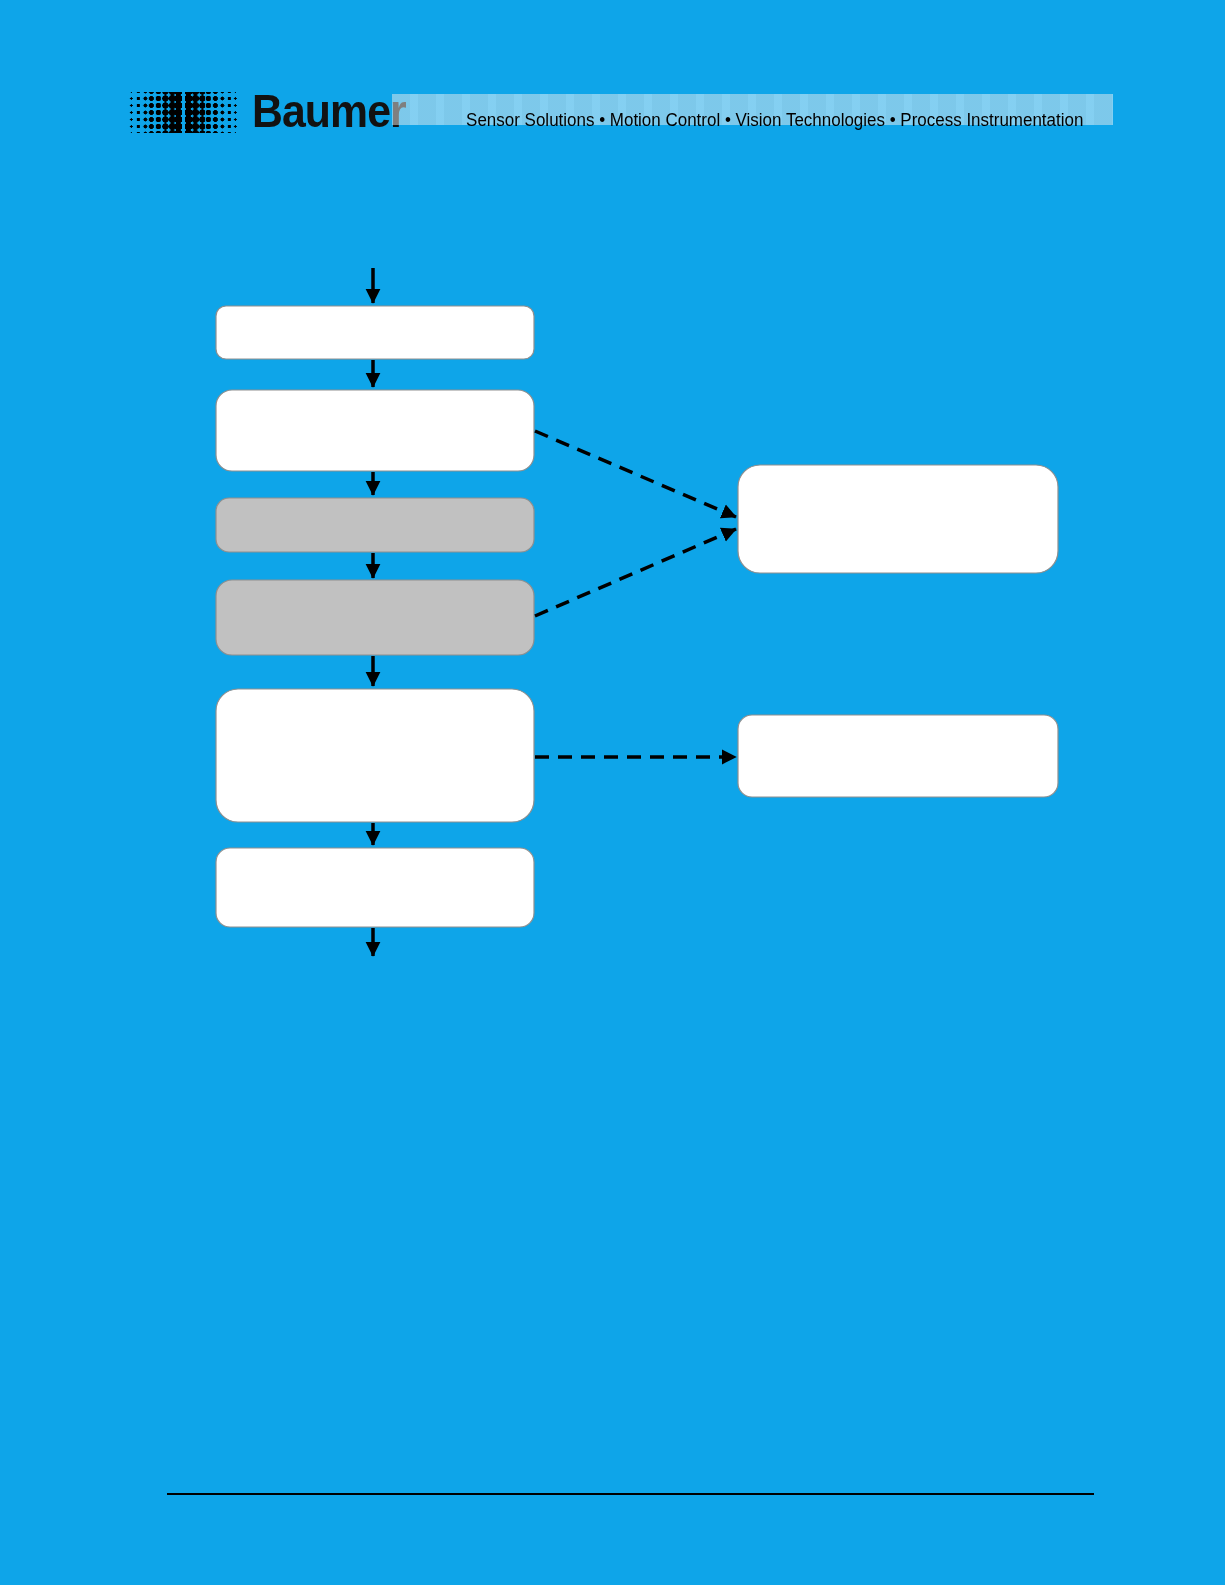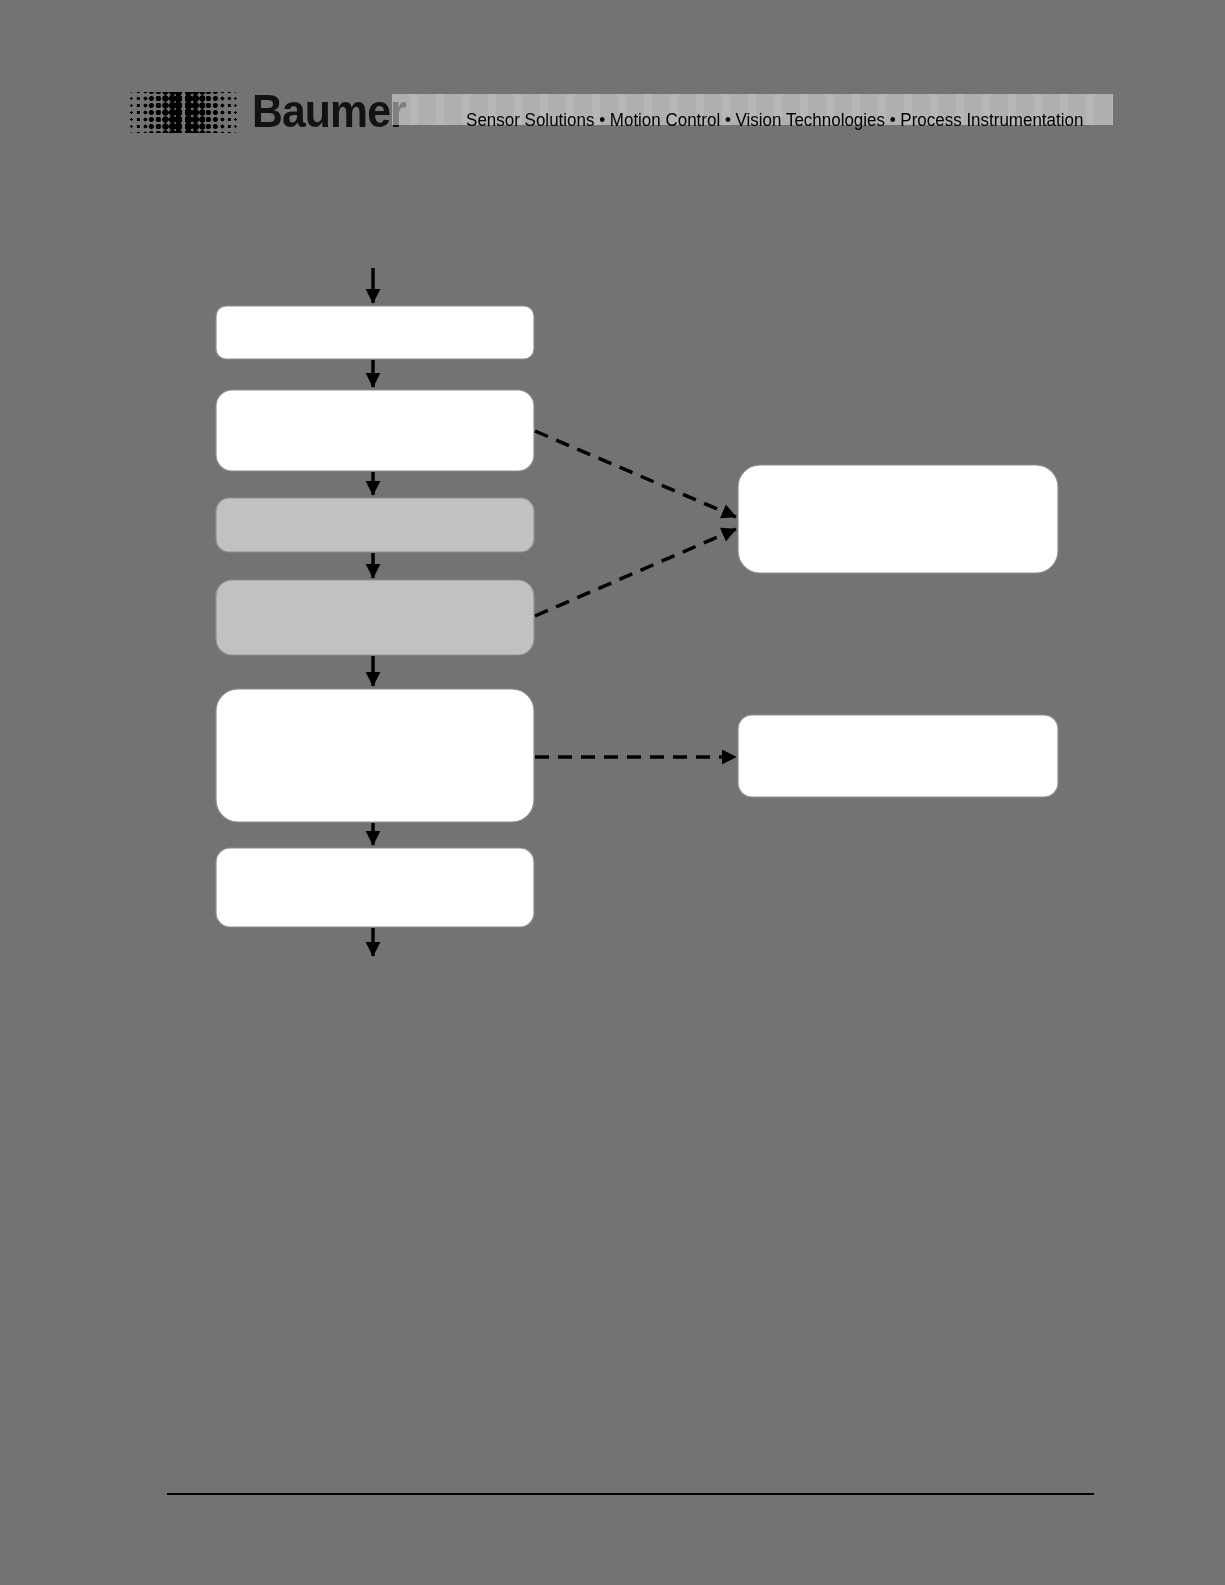--- a/index.html
+++ b/index.html
@@ -1,18 +1,18 @@
 <!DOCTYPE html>
 <html><head>
 <meta charset="utf-8">
 <style>
   html,body{margin:0;padding:0;background:#ffffff;}
   body{width:1225px;height:1585px;position:relative;font-family:"Liberation Sans", sans-serif;overflow:hidden;}
 
-  .page{position:absolute;inset:0;background:#737373;}
+  .page{position:absolute;inset:0;background:#0ea5e9;}
 
   
   .halftone{position:absolute;left:128px;top:92px;width:112px;height:41px;display:flex;gap:3px;}
   .ht-block{display:flex;width:54px;height:41px;}
   .ht-block.rev{flex-direction:row-reverse;}
   .hs{flex:1;height:100%;background-repeat:repeat;background-size:7px 7px;background-position:center;}
   .d1{background-image:radial-gradient(circle,#000 1.0px,transparent 1.4px);}
   .d2{background-image:radial-gradient(circle,#000 1.4px,transparent 1.8px);}
   .d3{background-image:radial-gradient(circle,#000 1.8px,transparent 2.2px);}
   .d4{background-image:radial-gradient(circle,#000 2.2px,transparent 2.6px);}

